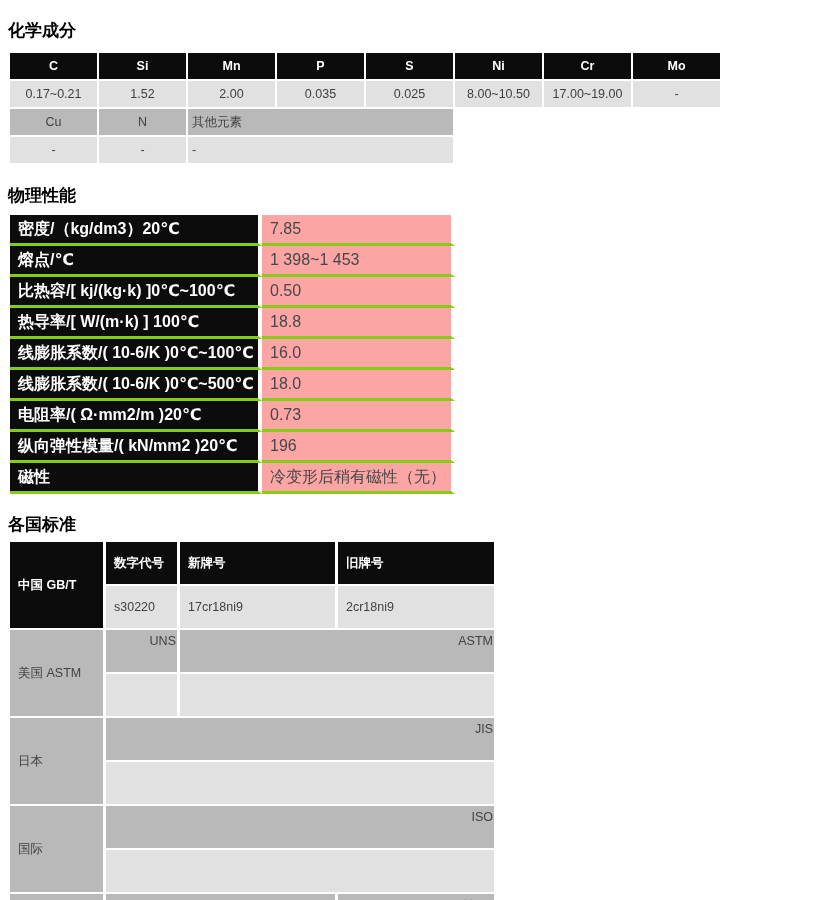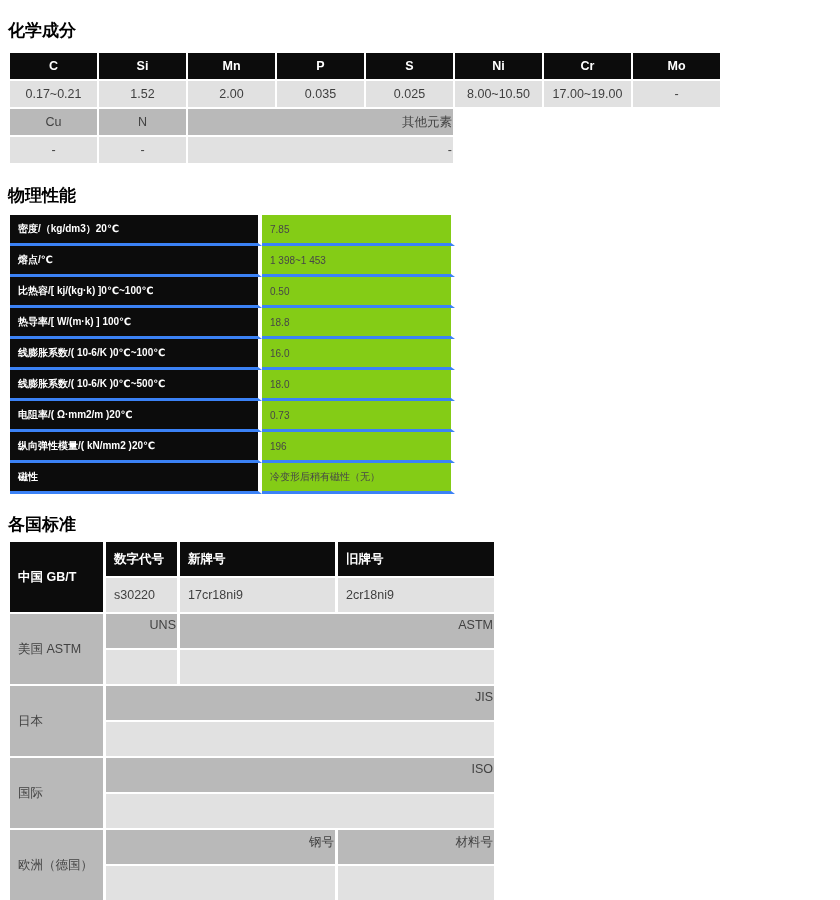--- a/index.html
+++ b/index.html
@@ -49,44 +49,44 @@
     text-align: center;
     vertical-align: middle;
   }
   .t-chem th.black {
     background: #0c0c0c;
     color: #ffffff;
     font-weight: bold;
   }
   .cell-light { background: #e1e1e1; color: #3f3f3f; }
   .cell-dark  { background: #b9b9b9; color: #424242; }
-  .t-chem .left { text-align: right; padding-left: 20px; }
+  .t-chem .left { text-align: left; padding-left: 4px; }
 
   
   .t-phys { width: 445px; margin-top: 10px; }
   .t-phys td, .t-phys th {
     height: 31px;
     border-right: 4px solid #ffffff;
-    border-bottom: 3px solid #3b82f6;
-    font-size: 10px;
+    border-bottom: 3px solid #84cc16;
+    font-size: 16px;
     text-align: left;
     vertical-align: middle;
     padding-left: 8px;
   }
   .t-phys th.plabel {
     background: #0c0c0c;
     color: #ffffff;
     font-weight: bold;
   }
-  .t-phys td.pvalue { background: #84cc16; color: #474747; }
+  .t-phys td.pvalue { background: #fca5a5; color: #474747; }
 
   
   .t-std { width: 487px; margin-top: 8px; }
   .t-std td, .t-std th {
-    height: 36px;
+    height: 44px;
     border-right: 3px solid #ffffff;
     border-bottom: 2px solid #ffffff;
     font-size: 12.5px;
     text-align: left;
     vertical-align: middle;
     padding-left: 8px;
   }
   .t-std .black {
     background: #0c0c0c;
     color: #ffffff;

